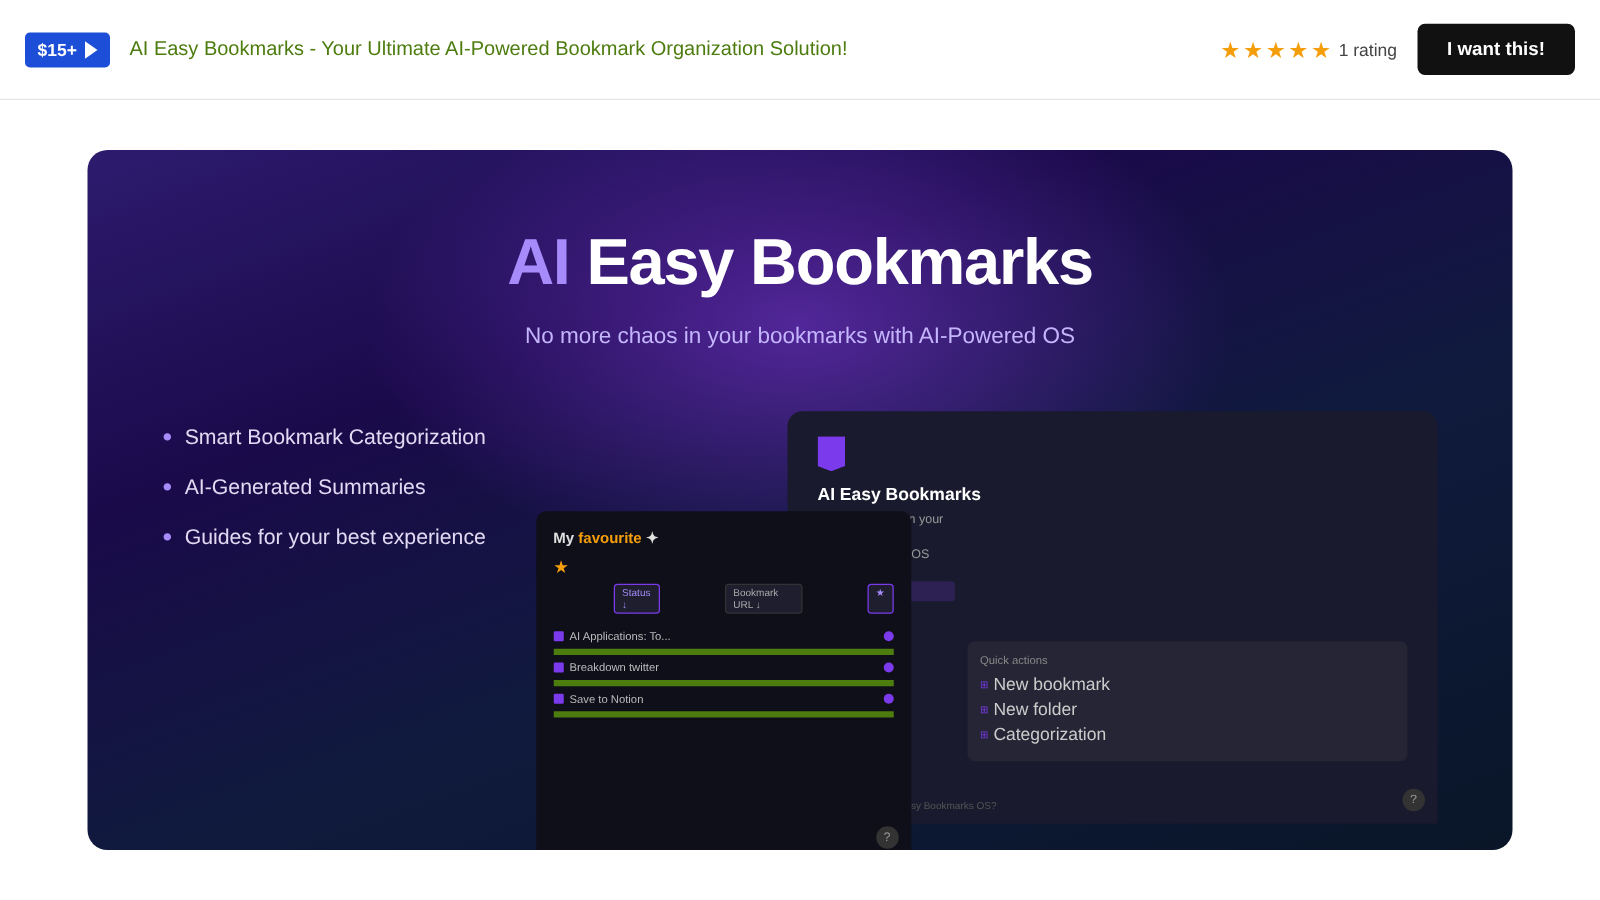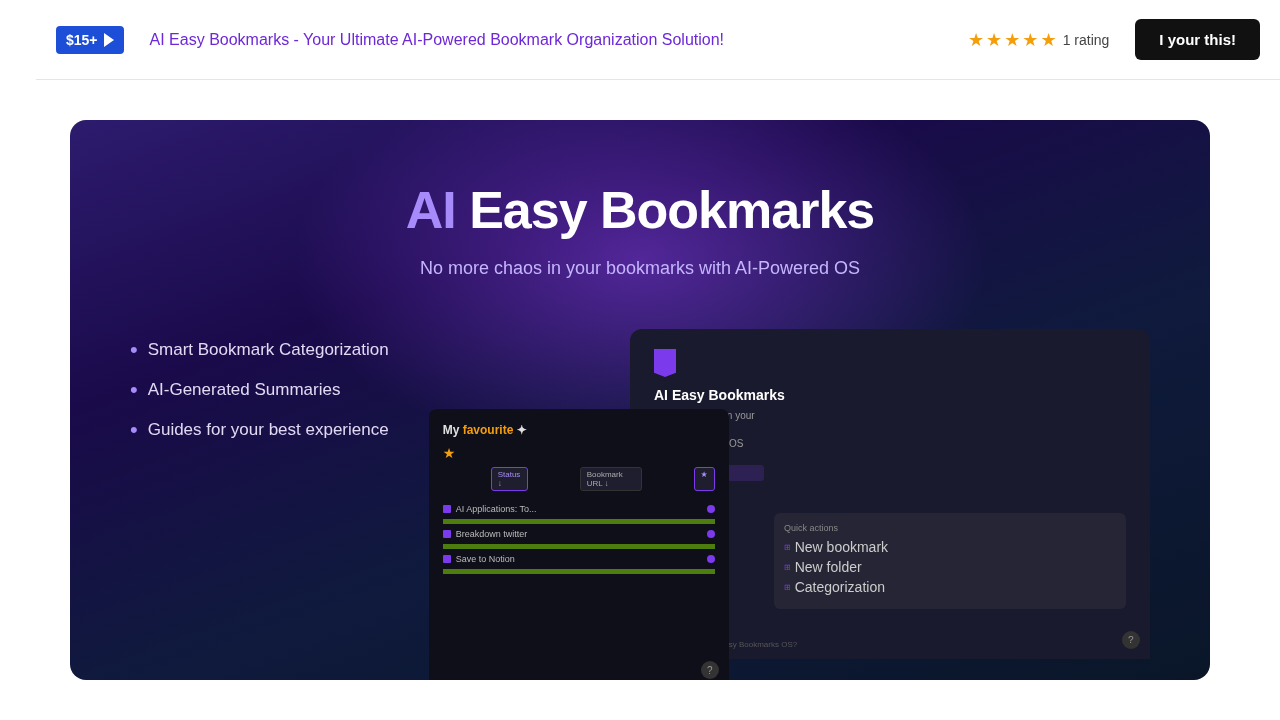--- a/index.html
+++ b/index.html
@@ -6,22 +6,21 @@
     body { font-family: -apple-system, BlinkMacSystemFont, 'Segoe UI', sans-serif; background: #fff; width: 1280px; min-height: 720px; overflow-x: hidden; }
 
     
     .topbar {
       display: flex;
       align-items: center;
       padding: 0 20px;
       height: 80px;
       background: #fff;
       border-bottom: 1px solid #e5e5e5;
-      gap: 26px;
-      margin-left: 36px;
+      gap: 16px;
     }
     .price-badge {
       background: #1d4ed8;
       color: #fff;
       font-weight: 700;
       font-size: 14px;
       padding: 6px 10px;
       border-radius: 4px;
       display: flex;
       align-items: center;
@@ -34,21 +33,21 @@
       height: 0;
       border-top: 7px solid transparent;
       border-bottom: 7px solid transparent;
       border-left: 10px solid #fff;
       margin-left: 2px;
     }
     .product-title {
       flex: 1;
       font-size: 16px;
       font-weight: 500;
-      color: #6d28d9;
+      color: #4d7c0f;
     }
     .rating-area {
       display: flex;
       align-items: center;
       gap: 6px;
     }
     .stars {
       display: flex;
       gap: 2px;
     }
@@ -358,21 +357,21 @@
     <div class="stars">
       <span class="star">★</span>
       <span class="star">★</span>
       <span class="star">★</span>
       <span class="star">★</span>
       <span class="star">★</span>
     </div>
     <span class="rating-text">1 rating</span>
   </div>
 
-  <button class="want-btn">I your this!</button>
+  <button class="want-btn">I want this!</button>
 </div>
 
 <div class="hero">
   <div class="hero-content">
     <h1 class="hero-title">
       <span class="ai-word">AI</span><span> Easy Bookmarks</span>
     </h1>
     <p class="hero-subtitle">No more chaos in your bookmarks with AI-Powered OS</p>
 
     <div class="hero-body">

